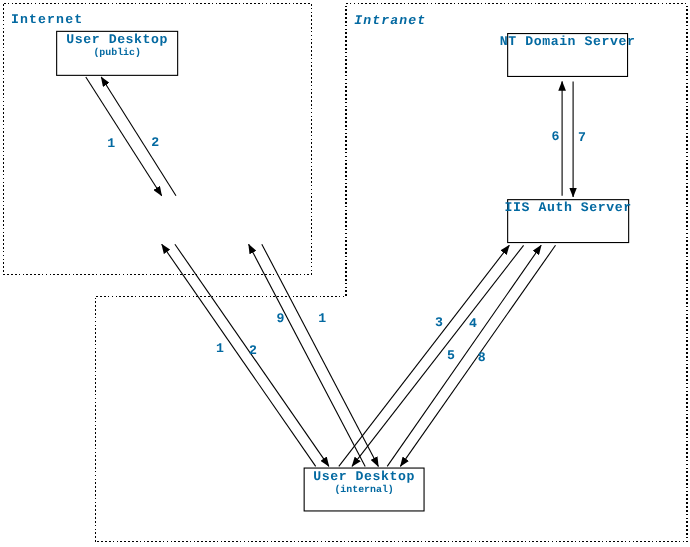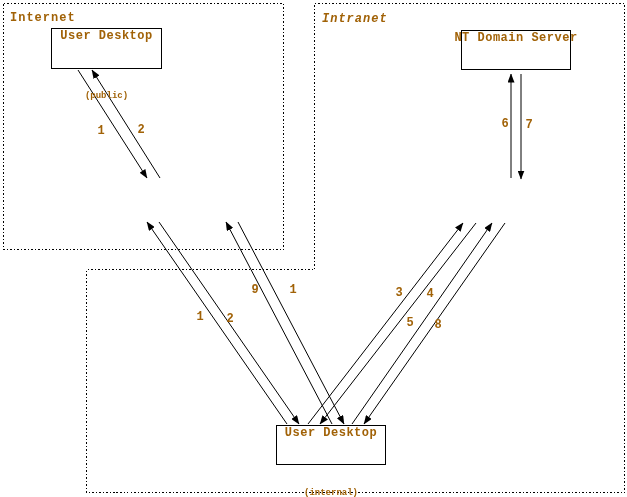--- a/index.html
+++ b/index.html
@@ -6,21 +6,21 @@
     margin: 0;
     padding: 0;
     background: #ffffff;
   }
   .canvas {
     position: relative;
     width: 627px;
     height: 497px;
     background: #ffffff;
     font-family: "Liberation Mono", "DejaVu Sans Mono", monospace;
-    color: #a16207;
+    color: #0369a1;
     overflow: hidden;
   }
   .layer {
     position: absolute;
     left: 0;
     top: 0;
   }
   .region-label {
     position: absolute;
     font: bold 12px "Liberation Mono", "DejaVu Sans Mono", monospace;
@@ -41,21 +41,20 @@
   .node-title {
     font: bold 12px "Liberation Mono", "DejaVu Sans Mono", monospace;
     letter-spacing: 0.5px;
     white-space: nowrap;
     line-height: 14px;
   }
   .node-sub {
     font: bold 9px "Liberation Mono", "DejaVu Sans Mono", monospace;
     white-space: nowrap;
     line-height: 11px;
-    margin-top: 48px;
   }
   .node-sub:empty { display: none; }
   .edge-label {
     position: absolute;
     transform: translate(-50%, -50%);
     font: bold 12px "Liberation Mono", "DejaVu Sans Mono", monospace;
     white-space: nowrap;
     line-height: 12px;
   }
   svg line { stroke: #000000; stroke-width: 1; }
@@ -99,20 +98,24 @@
     <div class="node-title">User Desktop</div>
     <div class="node-sub">(public)</div>
   </div>
 
 
   <div class="node" style="left:461px; top:30px; width:110px; height:40px;">
     <div class="node-title">NT Domain Server</div>
 
   </div>
 
+  <div class="node" style="left:461px; top:181px; width:111px; height:40px;">
+    <div class="node-title">IIS Auth Server</div>
+
+  </div>
 
   <div class="node" style="left:276px; top:425px; width:110px; height:40px;">
     <div class="node-title">User Desktop</div>
     <div class="node-sub">(internal)</div>
   </div>
 
   <span class="edge-label" style="left:101px; top:131px;">1</span>
   <span class="edge-label" style="left:141px; top:130px;">2</span>
   <span class="edge-label" style="left:505px; top:124px;">6</span>
   <span class="edge-label" style="left:529px; top:125px;">7</span>

